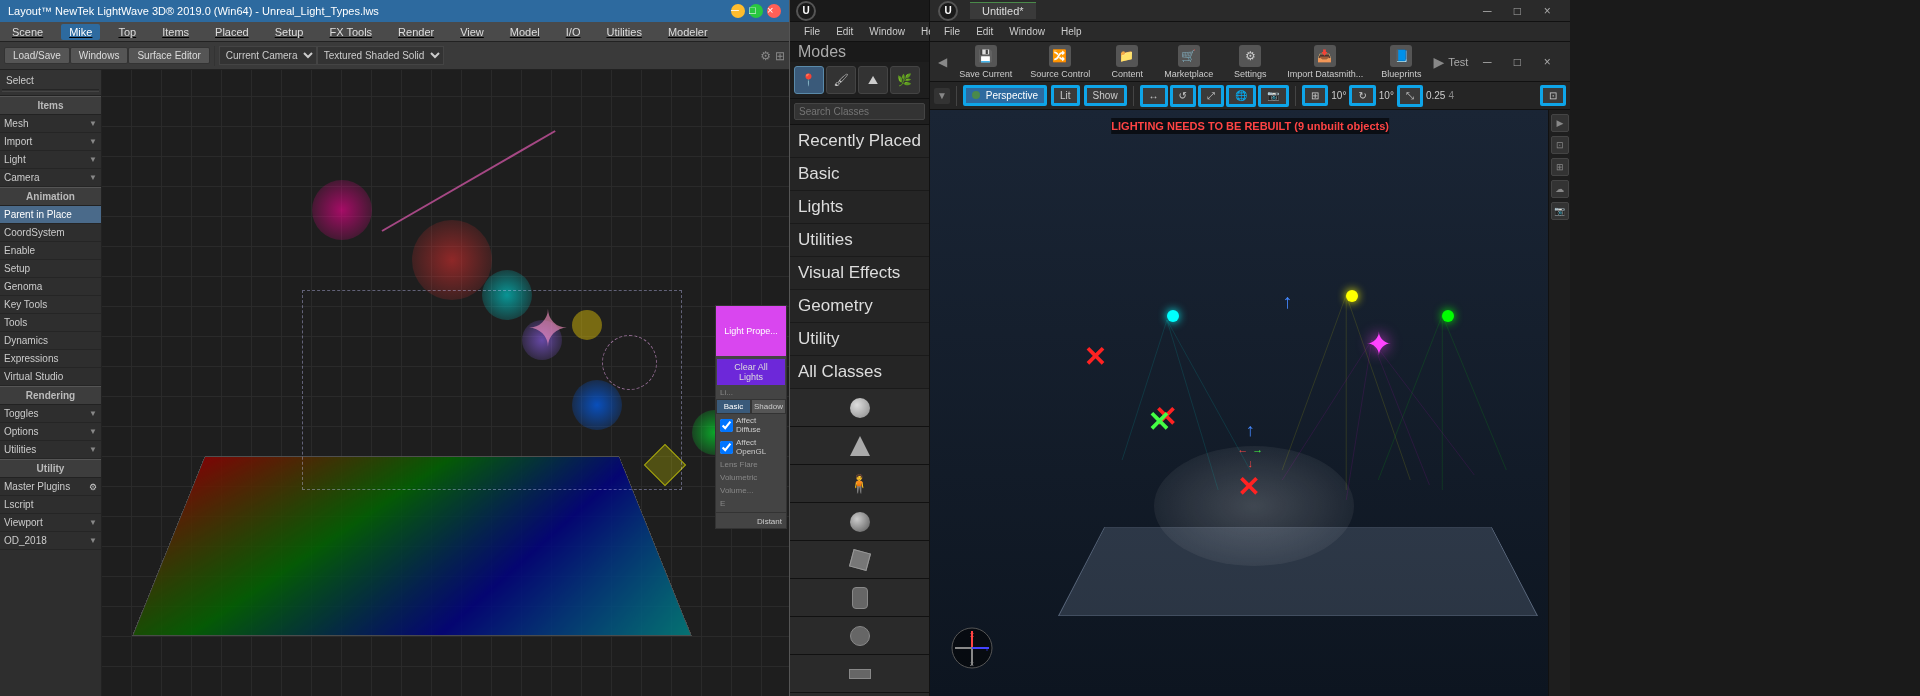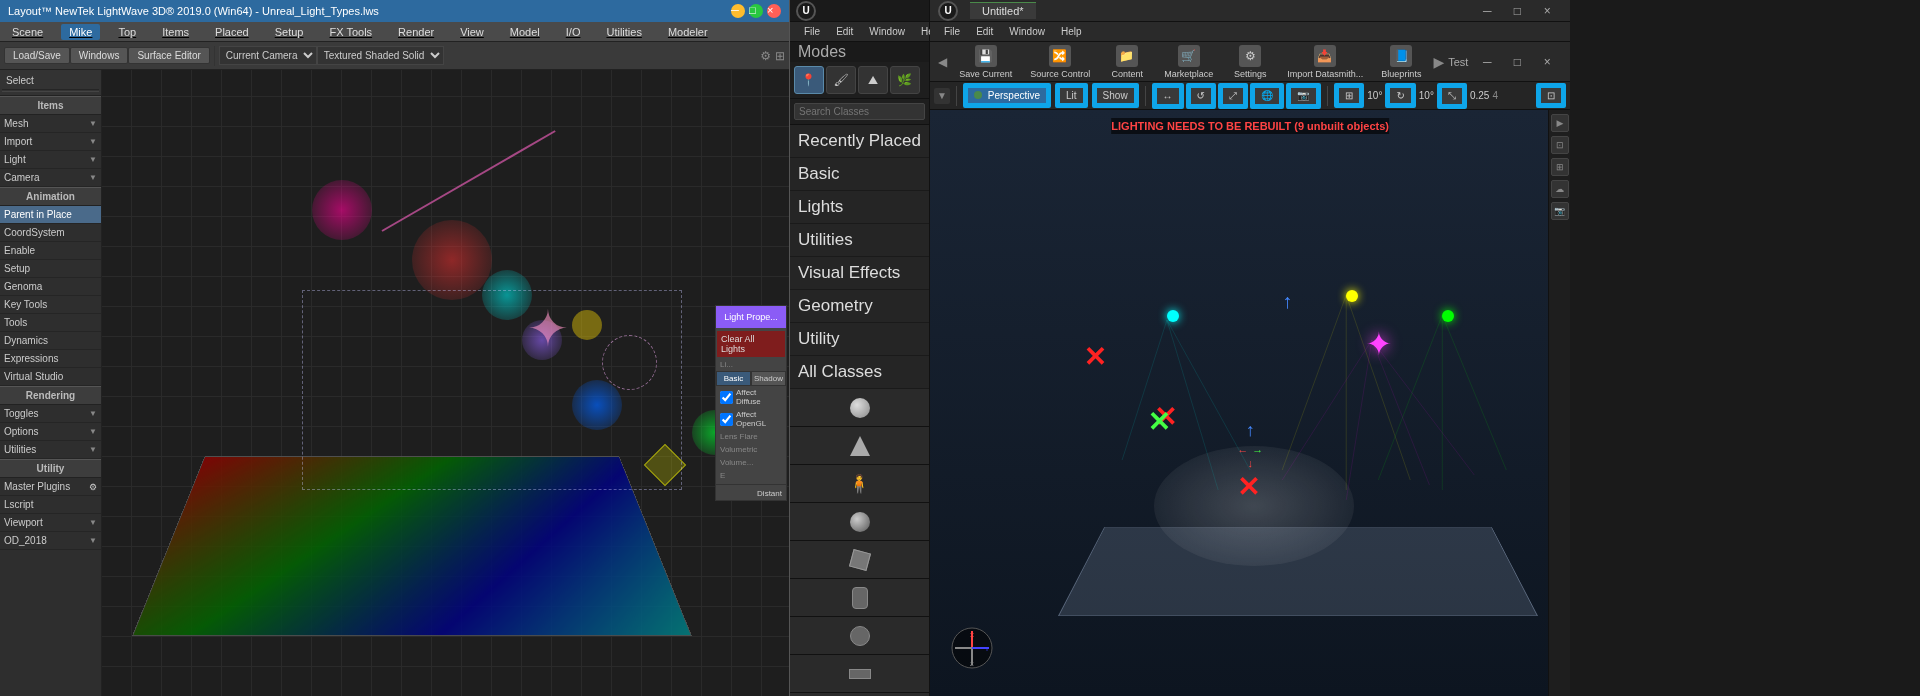--- a/index.html
+++ b/index.html
@@ -147,35 +147,36 @@
       position: absolute;
       top: 235px;
       right: 2px;
       width: 72px;
       background: #444;
       border: 1px solid #333;
       z-index: 10;
     }
 
     .lp-title {
-      background: #8b5cf6;
+      background: #d946ef;
       color: #fff;
       font-size: 9px;
-      padding: 6px 4px;
+      padding: 20px 4px;
       text-align: center;
     }
 
     .lp-btn {
       width: 100%;
       padding: 3px 4px;
-      background: #7f1d1d;
+      background: #6d28d9;
       border: 1px solid #444;
       color: #ddd;
       font-size: 9px;
       cursor: pointer;
+      text-align: center;
       margin-top: 2px;
     }
 
     .lp-tabs {
       display: flex;
       font-size: 8px;
     }
 
     .lp-tab {
       flex: 1;
@@ -325,21 +326,21 @@
       display: flex;
       align-items: center;
       padding: 0 4px;
       gap: 4px;
       border-bottom: 1px solid #111;
     }
 
     .ue-t2-btn {
       padding: 2px 6px;
       background: #3a3a3a;
-      border: 5px solid #0ea5e9;
+      border: 3px solid #0ea5e9;
       border-radius: 2px;
       color: #ccc;
       font-size: 10px;
       cursor: pointer;
     }
     .ue-t2-btn.active { background: #2d6a9f; color: #fff; }
 
     .ue-separator { width: 1px; height: 20px; background: #444; margin: 0 2px; }
 
     #ue-viewport {

